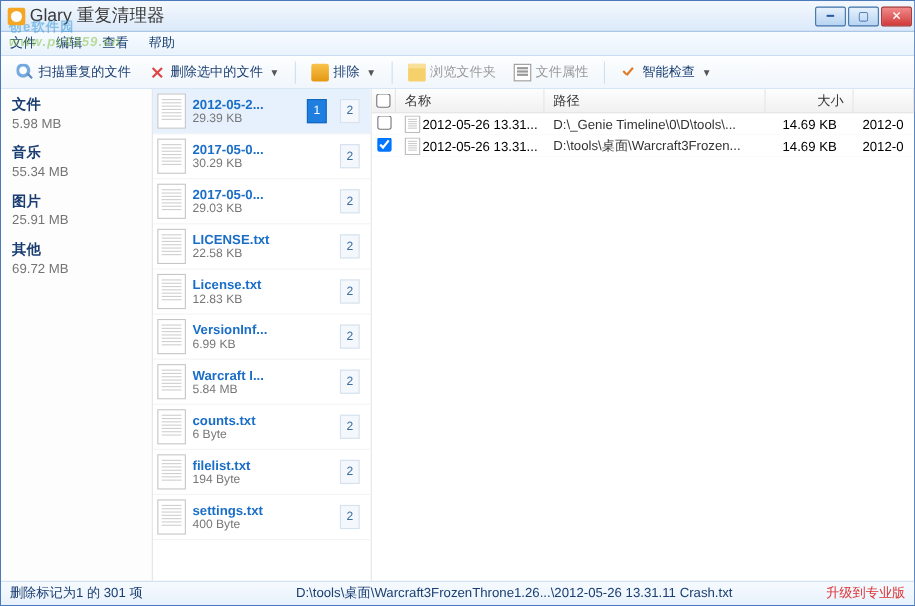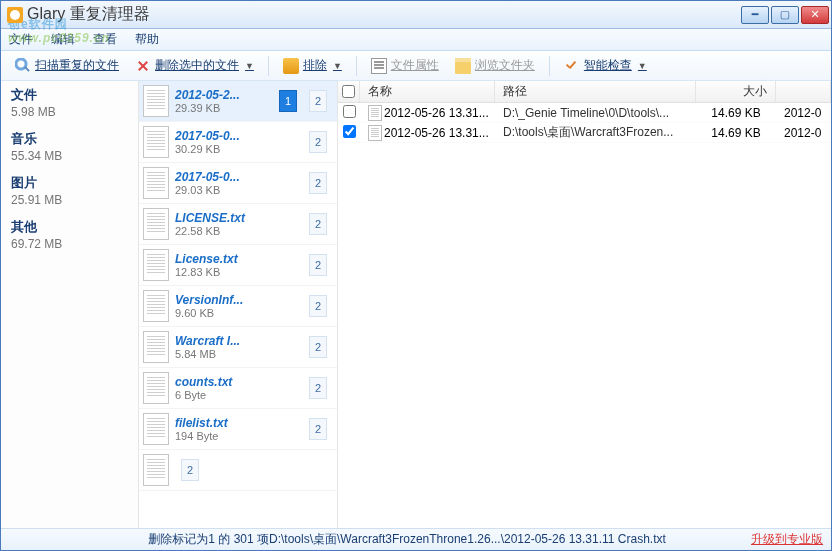--- a/index.html
+++ b/index.html
@@ -19,21 +19,21 @@
   
   .watermark { position:absolute; top:8px; left:8px; opacity:.5; font-size:22px; font-weight:bold; color:#2a94d6; pointer-events:none; letter-spacing:1px; }
   .watermark .sub { font-size:12px; color:#7fbf3f; display:block; margin-top:-3px;font-style:italic; }
 
   
   .menubar { height:22px; display:flex; align-items:center; padding-left:8px; gap:18px; background:linear-gradient(to bottom,#f7fbfe,#e9f3fc); border-bottom:1px solid #c7dcf2; color:#1a3e72; }
   .menubar span { cursor:default; }
 
   
   .toolbar { height:30px; display:flex; align-items:center; padding:0 8px; gap:4px; background:linear-gradient(to bottom,#fdfefe,#f0f6fc); border-bottom:1px solid #d7e6f4; }
-  .tbtn { display:flex; align-items:center; gap:4px; padding:3px 6px; border-radius:3px; cursor:default; color:#1a3e72;text-decoration:underline; }
+  .tbtn { display:flex; align-items:center; gap:4px; padding:3px 6px; border-radius:3px; cursor:default; color:#1a3e72; }
   .tbtn.disabled { color:#9a9a9a; }
   .tsep { width:1px; height:20px; background:#cddff0; margin:0 4px; }
   .drop { font-size:9px; color:#555; margin-left:2px; }
   .ticon { width:16px; height:16px; display:inline-block; }
   .ticon.search { background:radial-gradient(circle at 6px 6px, #fff 3px, #74a9e0 4px, #74a9e0 6px, transparent 7px); position:relative;}
   .ticon.search:after{content:"";position:absolute;width:6px;height:2px;background:#5c88bb;transform:rotate(45deg);left:9px;top:10px;}
   .ticon.delete { position:relative; }
   .ticon.delete:before,.ticon.delete:after{content:"";position:absolute;left:2px;top:7px;width:12px;height:2px;background:#d44; transform:rotate(45deg);}
   .ticon.delete:after{transform:rotate(-45deg);}
   .ticon.sort { background:linear-gradient(to bottom,#f8c24a,#e59813); border-radius:2px; }
@@ -51,21 +51,21 @@
   .cat-item { padding:5px 10px 6px; cursor:default; }
   .cat-item .lbl { font-weight:bold; color:#1a3e72; font-size:13px; }
   .cat-item .sz { color:#747474; font-size:12px; margin-top:1px; }
 
   .file-col { width:199px; border-right:1px solid #e5e5e5; overflow-y:auto; overflow-x:hidden; position:relative; }
   .group { display:flex; align-items:center; padding:4px 0 4px 4px; border-bottom:1px solid #f3f3f3; cursor:default; }
   .group.selected { background:#e6f1fd; }
   .fileicon { width:26px; height:32px; background:#fff; border:1px solid #c6c6c6; margin-right:6px; position:relative; flex-shrink:0; }
   .fileicon:before{content:"";position:absolute;left:3px;top:4px;right:3px;height:1px;background:#cfcfcf;box-shadow:0 3px 0 #cfcfcf,0 6px 0 #cfcfcf,0 9px 0 #cfcfcf,0 12px 0 #cfcfcf,0 15px 0 #cfcfcf,0 18px 0 #cfcfcf;}
   .ginfo { flex:1; min-width:0; }
-  .gname { color:#1a6ec7; font-weight:bold; white-space:nowrap; overflow:hidden; text-overflow:ellipsis;font-style:italic; }
+  .gname { color:#1a6ec7; font-weight:bold; white-space:nowrap; overflow:hidden; text-overflow:ellipsis; }
   .gsize { color:#777; font-size:11px; }
   .gcnt { width:18px; height:22px; background:#f4f7fb; border:1px solid #d4e1ef; color:#3a6ea5; display:flex; align-items:center; justify-content:center; margin-left:4px; margin-right:6px; font-size:11px; }
   .gcnt.active { background:#1e7fe0; color:#fff; border-color:#1466bd; }
   .group.selected .gcnt-pair .gcnt:first-child { background:#1e7fe0; color:#fff; border-color:#1466bd; }
   .gcnt-pair { display:flex; gap:2px; margin-left:2px; margin-right:4px; }
 
   .detail-col { flex:1; display:flex; flex-direction:column; min-width:0; }
   .detail-header { display:flex; height:22px; border-bottom:1px solid #e0e0e0; background:linear-gradient(to bottom,#fdfdfd,#f1f1f1); }
   .dh { padding:3px 8px; border-right:1px solid #e5e5e5; color:#333; cursor:default; display:flex; align-items:center; }
   .dh.chk { width:22px; padding:3px 4px; justify-content:center; }
@@ -80,23 +80,23 @@
   .dc.name { width:135px; display:flex; align-items:center; gap:2px; }
   .dc.path { flex:1; color:#333; }
   .dc.size { width:80px; text-align:center; }
   .dc.date { width:55px; }
   .mini-icon { width:14px; height:16px; background:#fff; border:1px solid #bbb; display:inline-block; flex-shrink:0; position:relative; }
   .mini-icon:before{content:"";position:absolute;left:2px;top:2px;right:2px;height:1px;background:#ccc;box-shadow:0 2px 0 #ccc,0 4px 0 #ccc,0 6px 0 #ccc,0 8px 0 #ccc;}
   input[type=checkbox]{width:13px;height:13px;}
 
   
   .statusbar { height:22px; border-top:1px solid #cddff0; background:linear-gradient(to bottom,#f6fafe,#e8f2fc); display:flex; align-items:center; padding:0 8px; color:#1a3e72; }
-  .statusbar .sleft { flex:0 0 260px;text-align:right; }
+  .statusbar .sleft { flex:0 0 260px; }
   .statusbar .smid { flex:1; white-space:nowrap; overflow:hidden; text-overflow:ellipsis; color:#1a3e72; }
-  .statusbar .sright { color:#d33; text-decoration:underline; cursor:pointer; }
+  .statusbar .sright { color:#d33; cursor:pointer; }
 
   
   .file-col::-webkit-scrollbar, .detail-rows::-webkit-scrollbar { width:16px; }
   .file-col::-webkit-scrollbar-track, .detail-rows::-webkit-scrollbar-track { background:#f2f2f2; }
   .file-col::-webkit-scrollbar-thumb, .detail-rows::-webkit-scrollbar-thumb { background:#cfcfcf; border:1px solid #b9b9b9; }
 </style>
 </head>
 <body>
 
 <div class="window">
@@ -133,26 +133,26 @@
       <span class="drop">▼</span>
     </div>
     <div class="tsep"></div>
     <div class="tbtn">
       <span class="ticon sort"></span>
       <span>排除</span>
       <span class="drop">▼</span>
     </div>
     <div class="tsep"></div>
     <div class="tbtn disabled">
+      <span class="ticon folder"></span>
+      <span>浏览文件夹</span>
+    </div>
+    <div class="tbtn disabled">
       <span class="ticon props"></span>
       <span>文件属性</span>
-    </div>
-    <div class="tbtn disabled">
-      <span class="ticon folder"></span>
-      <span>浏览文件夹</span>
     </div>
     <div class="tsep"></div>
     <div class="tbtn">
       <span class="ticon check"></span>
       <span>智能检查</span>
       <span class="drop">▼</span>
     </div>
   </div>
 
   <div class="body">
@@ -225,21 +225,21 @@
       <div class="gsize">12.83 KB</div>
     </div>
     <div class="gcnt-pair">
             <div class="gcnt">2</div>
           </div>
         </div>
         <div class="group">
           <div class="fileicon"></div>
     <div class="ginfo">
       <div class="gname">VersionInf...</div>
-      <div class="gsize">9.60 KB</div>
+      <div class="gsize">6.99 KB</div>
     </div>
     <div class="gcnt-pair">
             <div class="gcnt">2</div>
           </div>
         </div>
         <div class="group">
           <div class="fileicon"></div>
     <div class="ginfo">
       <div class="gname">Warcraft I...</div>
       <div class="gsize">5.84 MB</div>
@@ -263,20 +263,24 @@
     <div class="ginfo">
       <div class="gname">filelist.txt</div>
       <div class="gsize">194 Byte</div>
     </div>
     <div class="gcnt-pair">
             <div class="gcnt">2</div>
           </div>
         </div>
         <div class="group">
           <div class="fileicon"></div>
+    <div class="ginfo">
+      <div class="gname">settings.txt</div>
+      <div class="gsize">400 Byte</div>
+    </div>
     <div class="gcnt-pair">
             <div class="gcnt">2</div>
           </div>
         </div>
       </div>
 
     <div class="detail-col">
       <div class="detail-header">
         <div class="dh chk">
             <input type="checkbox" style="">

